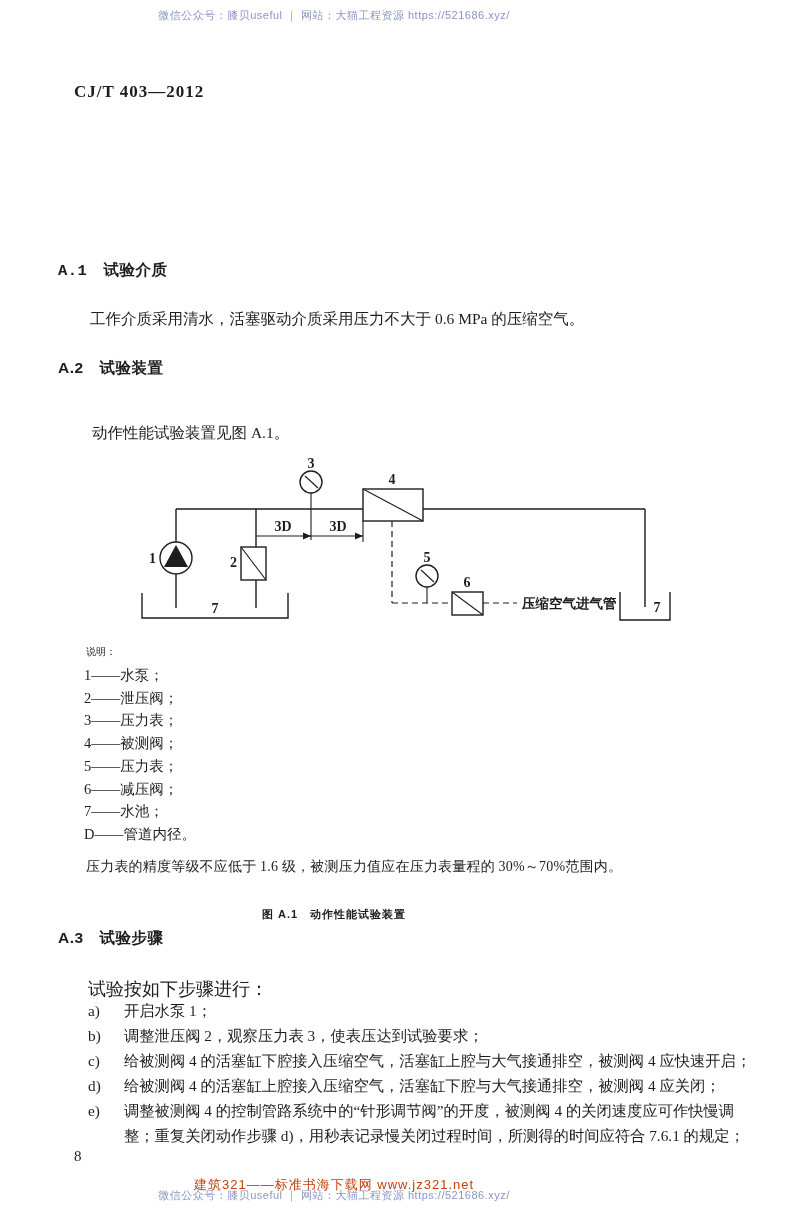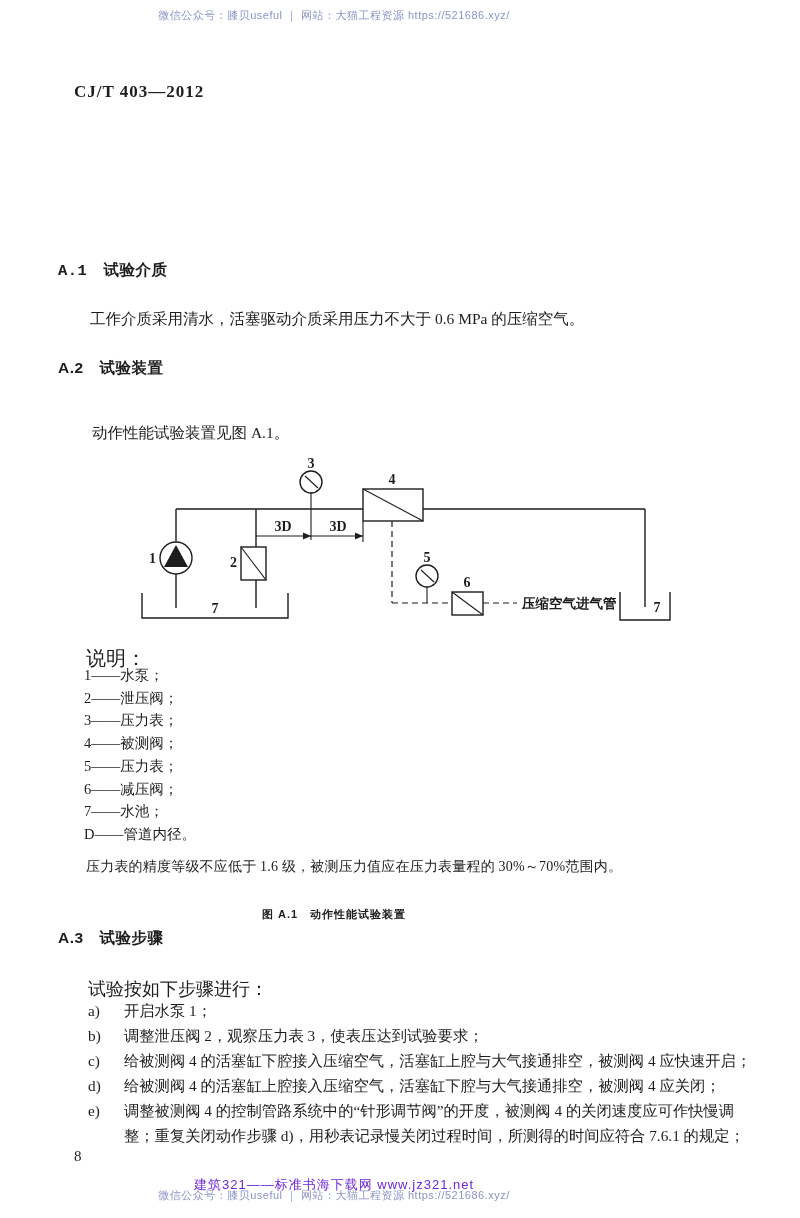--- a/index.html
+++ b/index.html
@@ -5,29 +5,29 @@
   html,body{margin:0;padding:0;}
   body{
     width:800px;height:1218px;position:relative;overflow:hidden;
     background:#ffffff;color:#1d1d1d;
     font-family:"Liberation Serif","DejaVu Serif",serif;
   }
   .abs{position:absolute;}
   .center{width:668px;text-align:center;}
   .wm{font-family:"Liberation Sans","DejaVu Sans",sans-serif;font-size:11px;letter-spacing:.5px;}
   .wm-blue{color:#8a95c7;}
-  .wm-gray{color:#6d28d9;font-size:13px;letter-spacing:1px;}
+  .wm-gray{color:#c2410c;font-size:13px;letter-spacing:1px;}
   .doc-number{font-size:17px;font-weight:bold;letter-spacing:1px;}
   .title-block{top:147px;line-height:25px;}
   .title-block .t1{font-size:17px;font-weight:bold;font-family:"Liberation Sans",sans-serif;}
   .title-block .t2{font-size:15px;font-weight:bold;font-family:"Liberation Sans",sans-serif;}
   .title-block .t3{font-size:16.5px;font-weight:bold;font-family:"Liberation Sans",sans-serif;letter-spacing:1px;}
   .sec-heading{font-size:15.5px;font-weight:bold;font-family:"Liberation Sans",sans-serif;letter-spacing:.5px;}
   .body-text{font-size:15.5px;}
-  .legend-title{font-size:20px;}
+  .legend-title{font-size:10px;}
   .legend-list{font-size:14.5px;line-height:22.7px;}
   .fig-note{font-size:14px;letter-spacing:.2px;}
   .fig-caption{font-size:11px;font-weight:bold;font-family:"Liberation Sans",sans-serif;letter-spacing:1px;}
   .steps{width:676px;font-size:15.3px;}
   .step-row{display:flex;line-height:24.9px;}
   .step-label{width:36px;flex:0 0 36px;}
   .step-text{width:640px;}
   .intro{font-size:18px;}
   .pagenum{font-size:15px;}
   svg text{font-family:"Liberation Serif","DejaVu Serif",serif;font-size:14px;font-weight:600;fill:#1d1d1d;}

